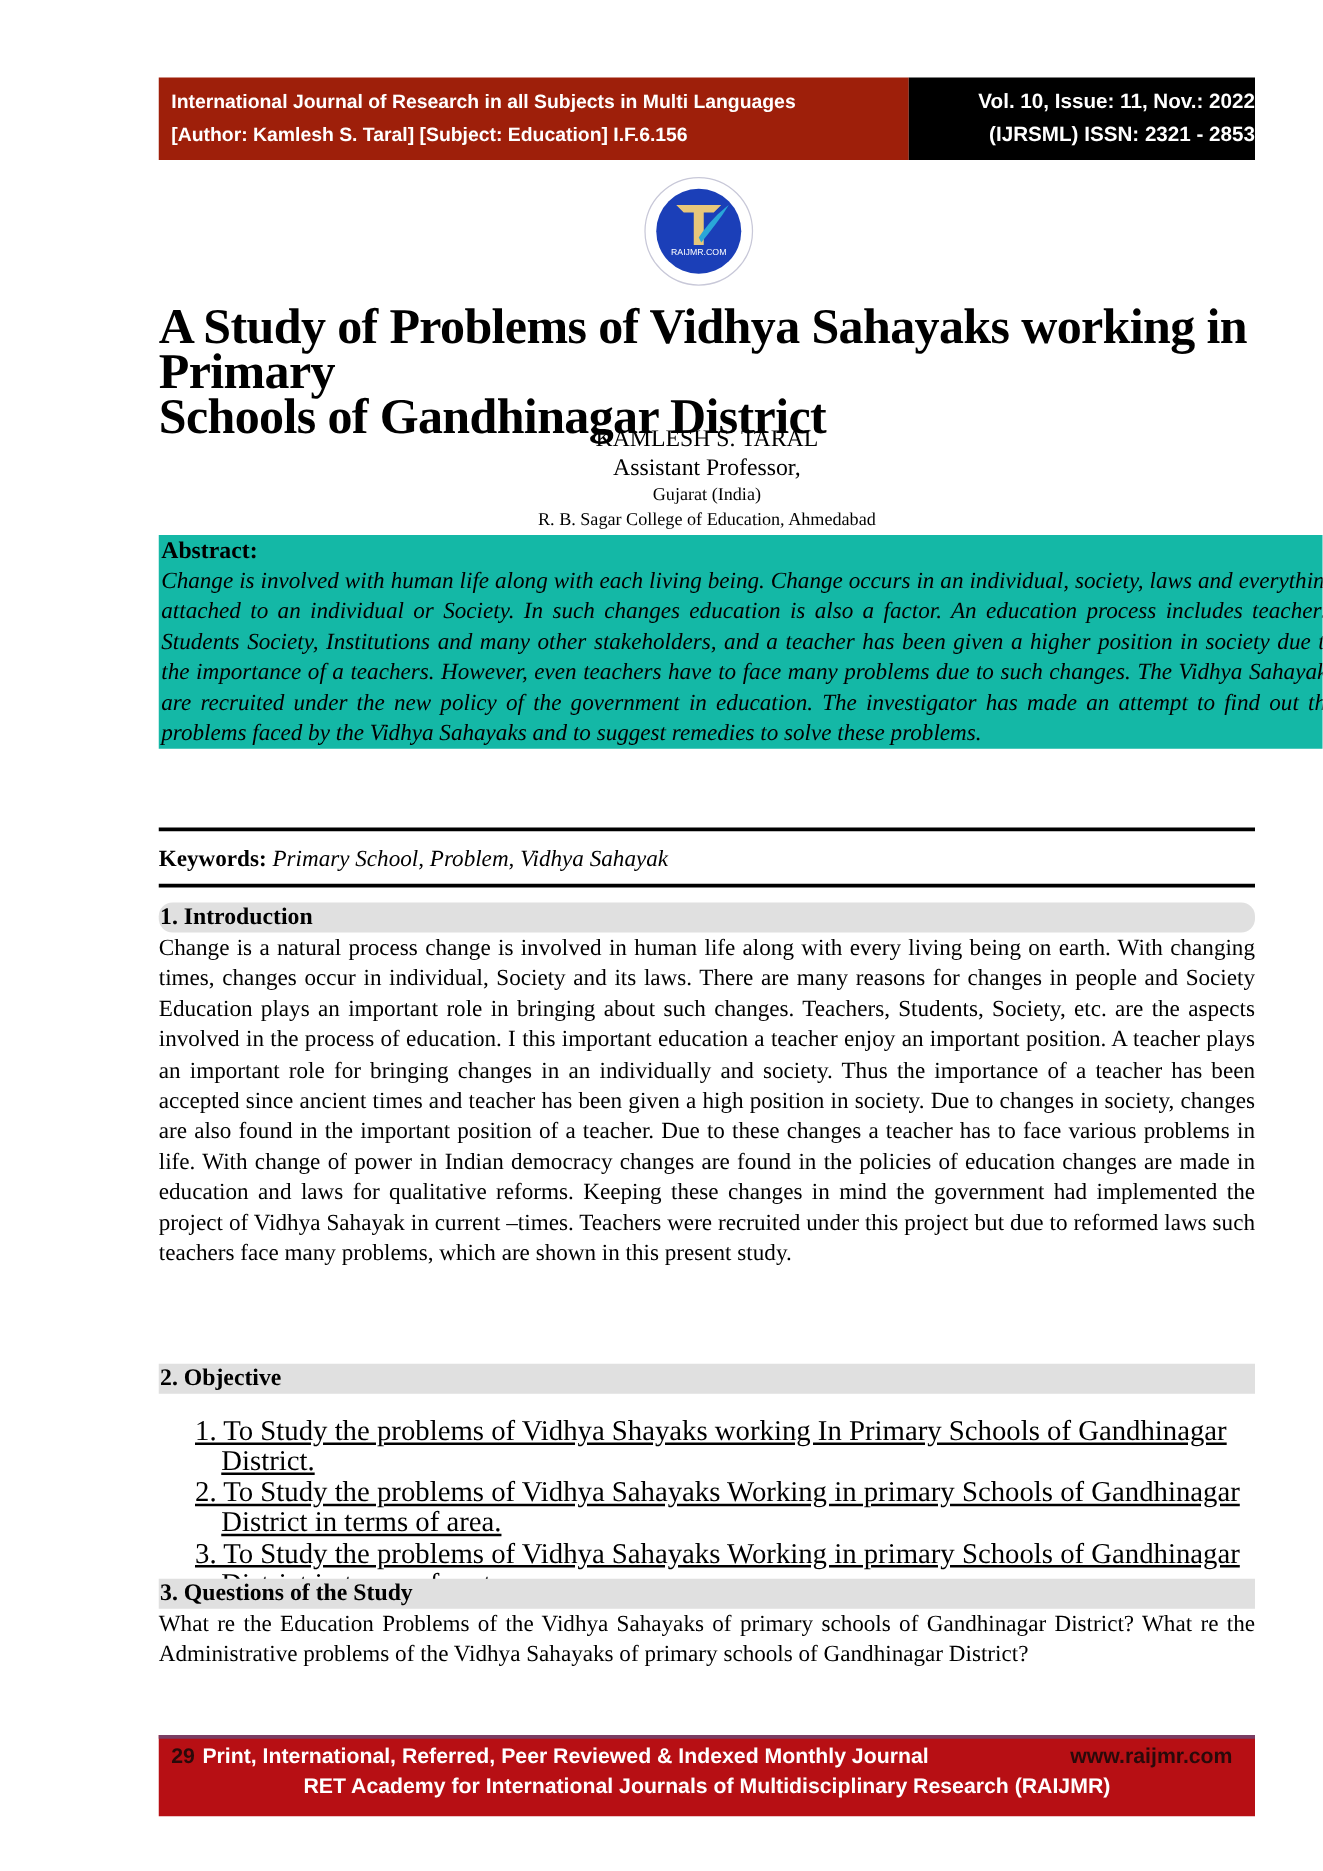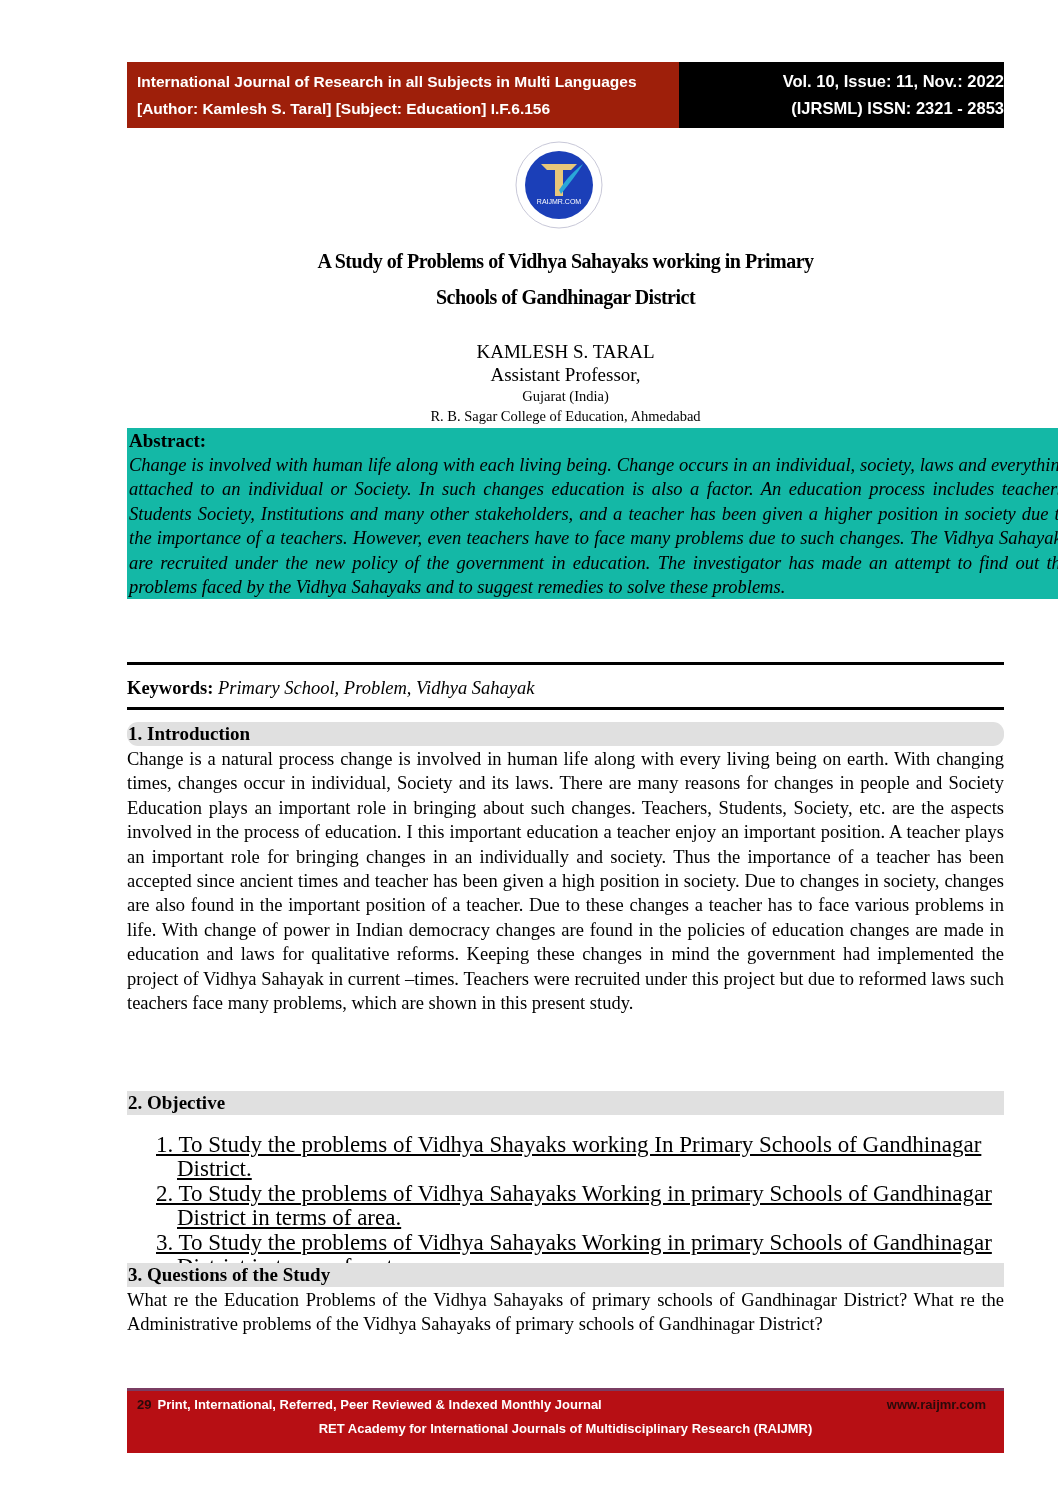--- a/index.html
+++ b/index.html
@@ -1,44 +1,44 @@
 <!DOCTYPE html>
 <html><head>
 <meta charset="utf-8">
 <style>
   html, body { margin:0; padding:0; background:#ffffff; }
   body { width:1058px; height:1497px; position:relative; overflow:hidden;
          font-family:"Liberation Serif", serif; color:#000; }
   .header { position:absolute; left:127px; top:62px; width:877px; height:66px; display:flex; }
-  .header-left { width:552px; background:#9e1f0a; color:#fff; padding:6px 10px; box-sizing:border-box;
+  .header-left { width:600px; background:#9e1f0a; color:#fff; padding:6px 10px; box-sizing:border-box;
                  font-family:"Liberation Sans", sans-serif; font-weight:bold; font-size:15.5px; line-height:27px; }
   .header-right { flex:1; background:#000; color:#fff; padding:6px 0; box-sizing:border-box; text-align:right;
                   font-family:"Liberation Sans", sans-serif; font-weight:bold; font-size:16.5px; line-height:27px; }
   .logo { position:absolute; left:511px; top:140px; width:96px; height:90px; }
-  .title { position:absolute; left:127px; top:243px; width:877px; text-align:center;
-           font-weight:bold; font-size:20px; line-height:36px; letter-spacing:-0.5px; }
+  .title { position:absolute; left:127px; top:243px; width:877px; 
+           font-weight:bold; font-size:40px; line-height:36px; letter-spacing:-0.5px; }
   .author { position:absolute; left:127px; top:340px; width:877px; text-align:center; }
   .author .name { font-size:19px; line-height:24px; }
   .author .role { font-size:19px; line-height:22px; }
   .author .inst { font-size:14.5px; line-height:20px; }
   .abstract { position:absolute; left:127px; top:428px; width:944px; background:#14b8a6; box-sizing:border-box; padding:0 2px; }
   .abstract .h { font-weight:bold; font-size:19px; line-height:25px; }
   .abstract .body { font-style:italic; font-size:18.5px; line-height:24.4px; text-align:justify; }
   .rule { position:absolute; left:127px; width:877px; height:3px; background:#000; }
   .keywords { position:absolute; left:127px; top:676px; font-size:18.5px; line-height:24px; }
   .keywords b { font-weight:bold; }
   .keywords i { font-style:italic; }
   .section-h { position:absolute; left:127px; width:877px; background:#e0e0e0; font-weight:bold;
                font-size:19px; line-height:24px; padding-left:1px; box-sizing:border-box; }
   .para { position:absolute; left:127px; width:877px; font-size:18.5px; line-height:24.4px; text-align:justify; }
   .obj-list { position:absolute; left:127px; width:877px; margin:17px; padding:0; list-style:none; font-size:23px; line-height:24.4px;text-decoration:underline; }
   .obj-list li { padding-left:33px; text-indent:-21px; }
   .footer { position:absolute; left:127px; top:1388px; width:877px; height:65px; background:#b70f14;
             border-top:3px solid #7a3d63; box-sizing:border-box;
-            font-family:"Liberation Sans", sans-serif; font-weight:bold; color:#fff; font-size:13px; }
+            font-family:"Liberation Sans", sans-serif; font-weight:bold; color:#fff; font-size:17px; }
   .footer .row1 { position:absolute; left:10px; top:3px; right:18px; line-height:22px; display:flex; }
   .footer .pnum { color:#2a0a0a; margin-right:6px; }
   .footer .url { margin-left:auto; color:#2a0a0a; }
   .footer .row2 { position:absolute; left:0; right:0; top:27px; text-align:center; line-height:22px; }
 </style>
 </head>
 <body>
 
 <div class="header">
   <div class="header-left">

